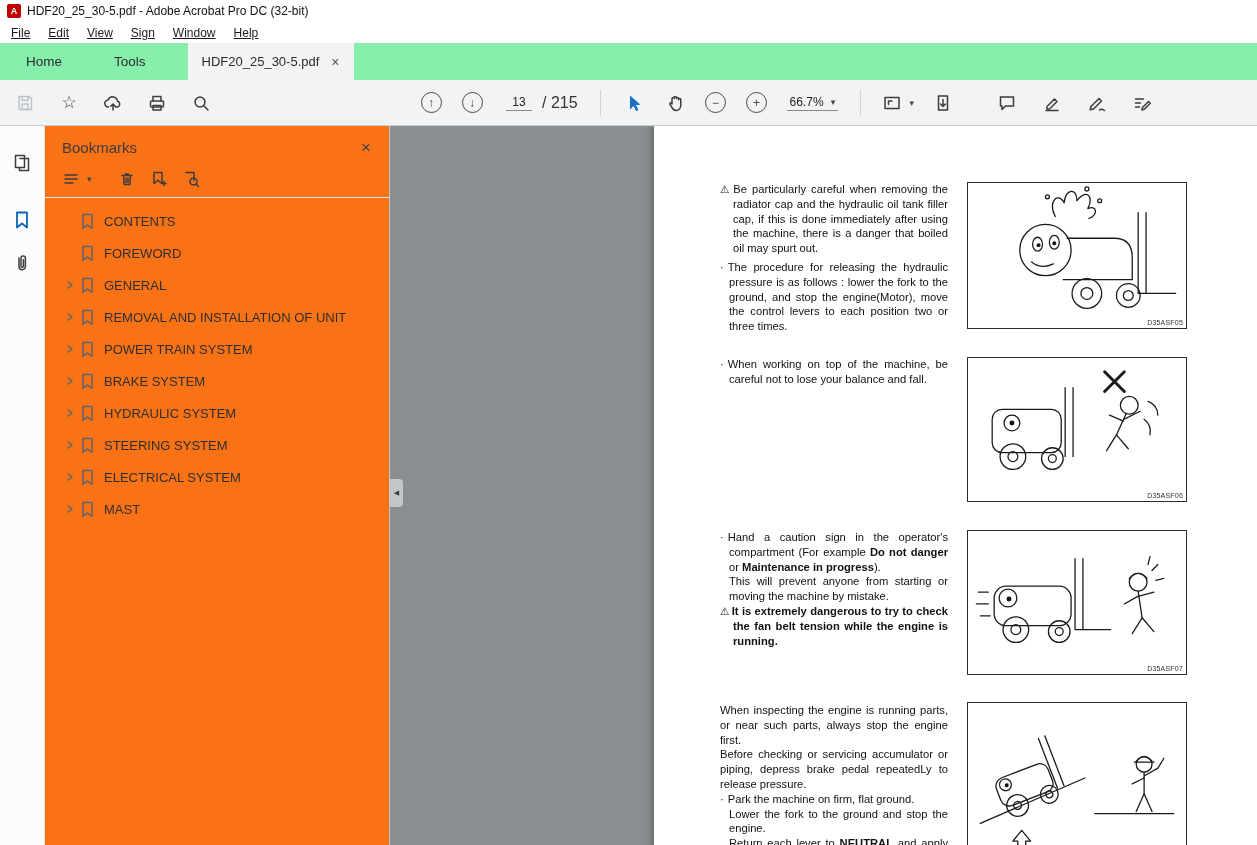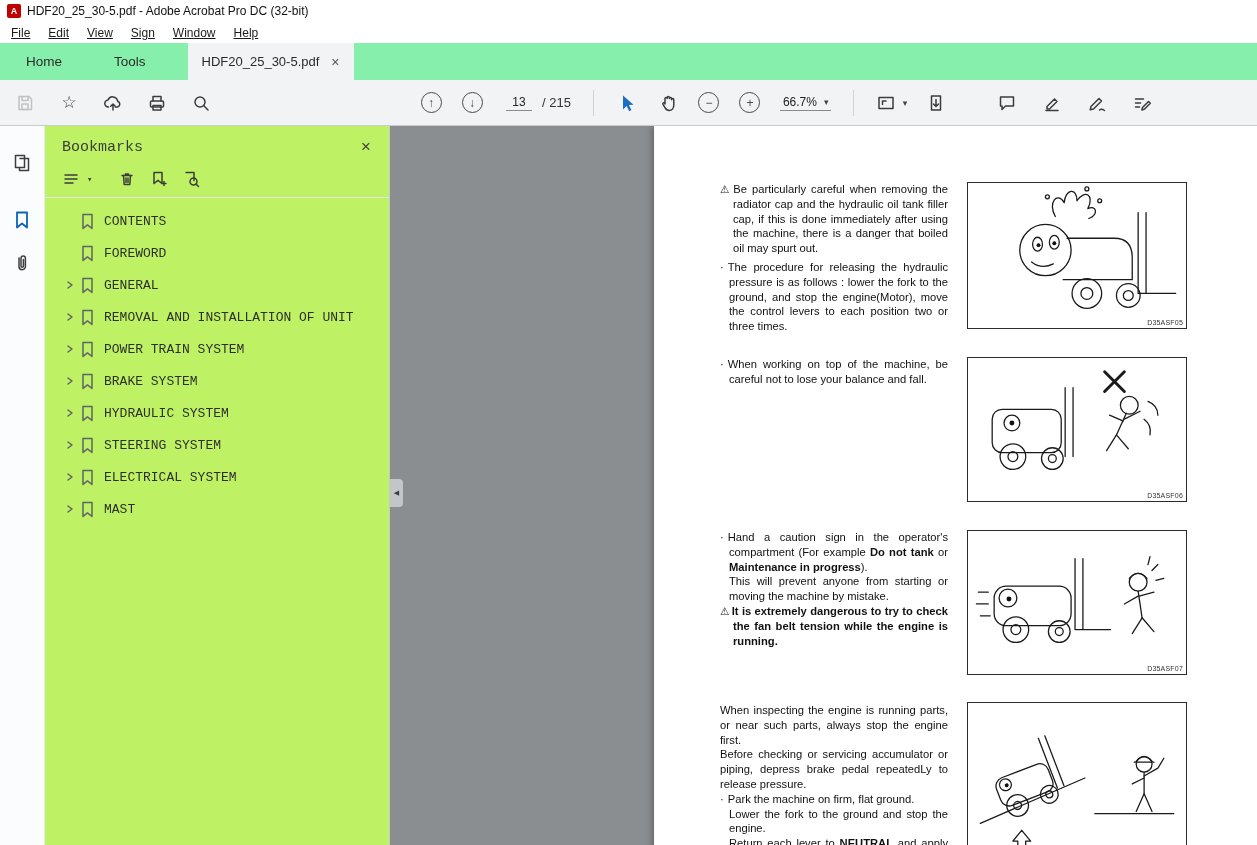--- a/index.html
+++ b/index.html
@@ -19,35 +19,35 @@
   .doc-tab { margin-left:16px; background:#f2f3f5; display:flex; align-items:center; gap:12px; padding:0 14px; font-size:13px; color:#2b2b2b; }
   .tab-close { font-size:14px; color:#555; line-height:1; }
 
   
   .toolbar { position:absolute; top:80px; left:0; right:0; height:46px; background:#f2f3f5; border-bottom:1px solid #c9cccf; }
   .tb-group { position:absolute; top:0; height:45px; display:flex; align-items:center; }
   .icon-btn { width:34px; height:32px; display:flex; align-items:center; justify-content:center; border-radius:3px; color:#3c3c3c; }
   .glyph { font-size:17px; color:#3c3c3c; }
   .circ { width:21px; height:21px; border:1.5px solid #4a4a4a; border-radius:50%; display:flex; align-items:center; justify-content:center; font-size:12px; color:#4a4a4a; }
   .page-box { width:26px; text-align:center; font-size:12px; color:#222; border-bottom:1px solid #8a8a8a; padding-bottom:1px; margin:0 3px 0 10px; }
-  .page-total { font-size:13px; color:#333; margin-right:6px; }
+  .page-total { font-size:16px; color:#333; margin-right:6px; }
   .tb-sep { width:1px; height:26px; background:#d0d3d6; margin:0 9px; }
   .zoom-ctl { display:flex; align-items:center; border-bottom:1px solid #8a8a8a; padding:0 3px 1px 3px; margin:0 6px; }
   .zoom-val { font-size:12px; color:#222; }
   .caret { font-size:9px; color:#444; margin-left:7px; }
   svg.ic { stroke:#3c3c3c; fill:none; stroke-width:1.5; stroke-linecap:round; stroke-linejoin:round; }
   svg.ic.disabled { stroke:#bfc2c5; }
   svg.ic.blue { fill:#1b6fc0; stroke:none; }
 
   
   .main { position:absolute; top:126px; left:0; right:0; bottom:0; display:flex; }
   .nav-rail { width:45px; background:#fbfcfd; border-right:1px solid #e6e8ea; display:flex; flex-direction:column; align-items:center; padding-top:23px; }
   .rail-btn { width:30px; height:28px; display:flex; align-items:center; justify-content:center; border-radius:3px; }
 
-  .bm-panel { width:345px; background:#bef264; border-right:1px solid #c6c9cc; position:relative;font-family:Liberation Mono, monospace; }
+  .bm-panel { width:345px; background:#f97316; border-right:1px solid #c6c9cc; position:relative; }
   .bm-header { display:flex; align-items:center; padding:13px 18px 8px 17px; font-size:15px; color:#3c3c3c; }
   .bm-close { margin-left:auto; font-size:17px; color:#444; line-height:1; }
   .bm-toolbar { display:flex; align-items:center; padding:6px 0 9px 17px; border-bottom:1px solid #e3e4e6; }
   .bm-tb-btn { display:flex; align-items:center; margin-right:14px; }
   .bm-list { padding-top:7px; }
   .bm-item { display:flex; align-items:center; height:32px; padding-left:15px; font-size:13px; color:#2e2e2e; }
   .bm-chev { width:20px; display:flex; align-items:center; justify-content:center; }
   .bm-chev.hidden svg { visibility:hidden; }
   .bm-flag { margin-right:9px; display:flex; }
   .bm-label { white-space:nowrap; }
@@ -450,21 +450,21 @@
               <path d="M150 78 L162 92 M150 78 L140 94"></path>
               <path d="M138 14 L158 34 M158 14 L138 34" stroke-width="3"></path>
               <path d="M178 62 q8 6 6 16 M182 44 q10 4 10 14"></path>
             </svg>
             <span class="fig-cap">D35ASF06</span>
           </figure>
         </div>
 
         <div class="prow" style="top:404px;">
           <div class="ptext">
-            <p class="bul tight"><span class="bm-dot">·</span><span>Hand a caution sign in the operator's compartment (For example </span><span class="bold">Do not tank</span><span> or </span><span class="bold">Maintenance in progress</span><span>).</span></p>
+            <p class="bul tight"><span class="bm-dot">·</span><span>Hand a caution sign in the operator's compartment (For example </span><span class="bold">Do not danger</span><span> or </span><span class="bold">Maintenance in progress</span><span>).</span></p>
             <p class="ind tight"><span>This will prevent anyone from starting or moving the machine by mistake.</span></p>
             <p class="warn bold mt3"><span class="wi">⚠</span><span>It is extremely dangerous to try to check the fan belt tension while the engine is running.</span></p>
           </div>
           <figure class="pfig" style="top:0; height:145px;">
             <svg class="art" width="218" height="143" viewBox="0 0 220 145">
               <rect x="26" y="56" width="78" height="40" rx="12"></rect>
               <circle cx="40" cy="68" r="9"></circle>
                 <circle cx="41" cy="69" r="2.5" fill="#111" stroke="none"></circle>
               <path d="M108 28 V100 M116 28 V100 M108 100 h36"></path>
               <circle cx="48" cy="100" r="13"></circle>

